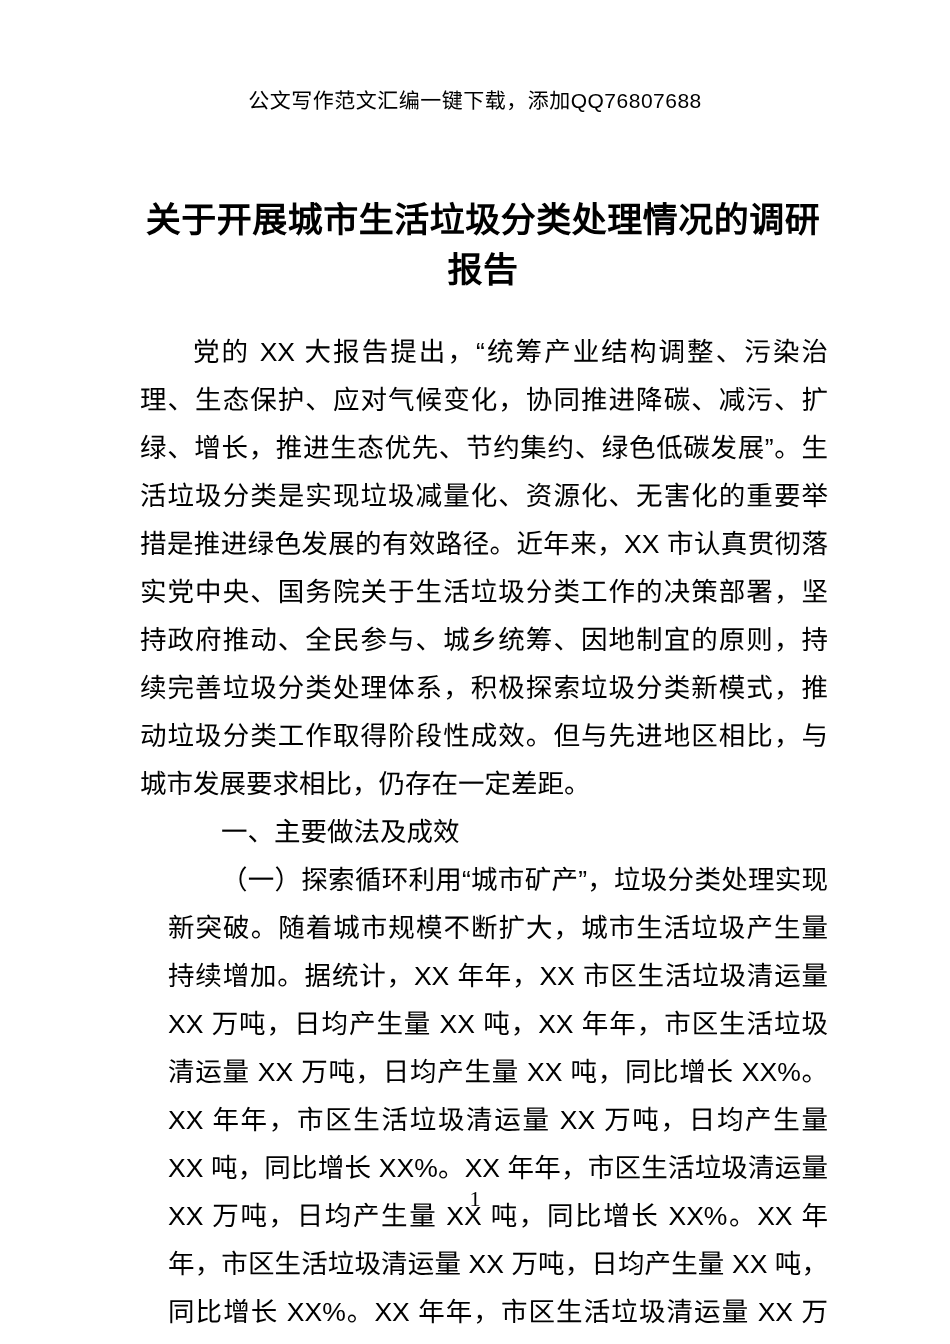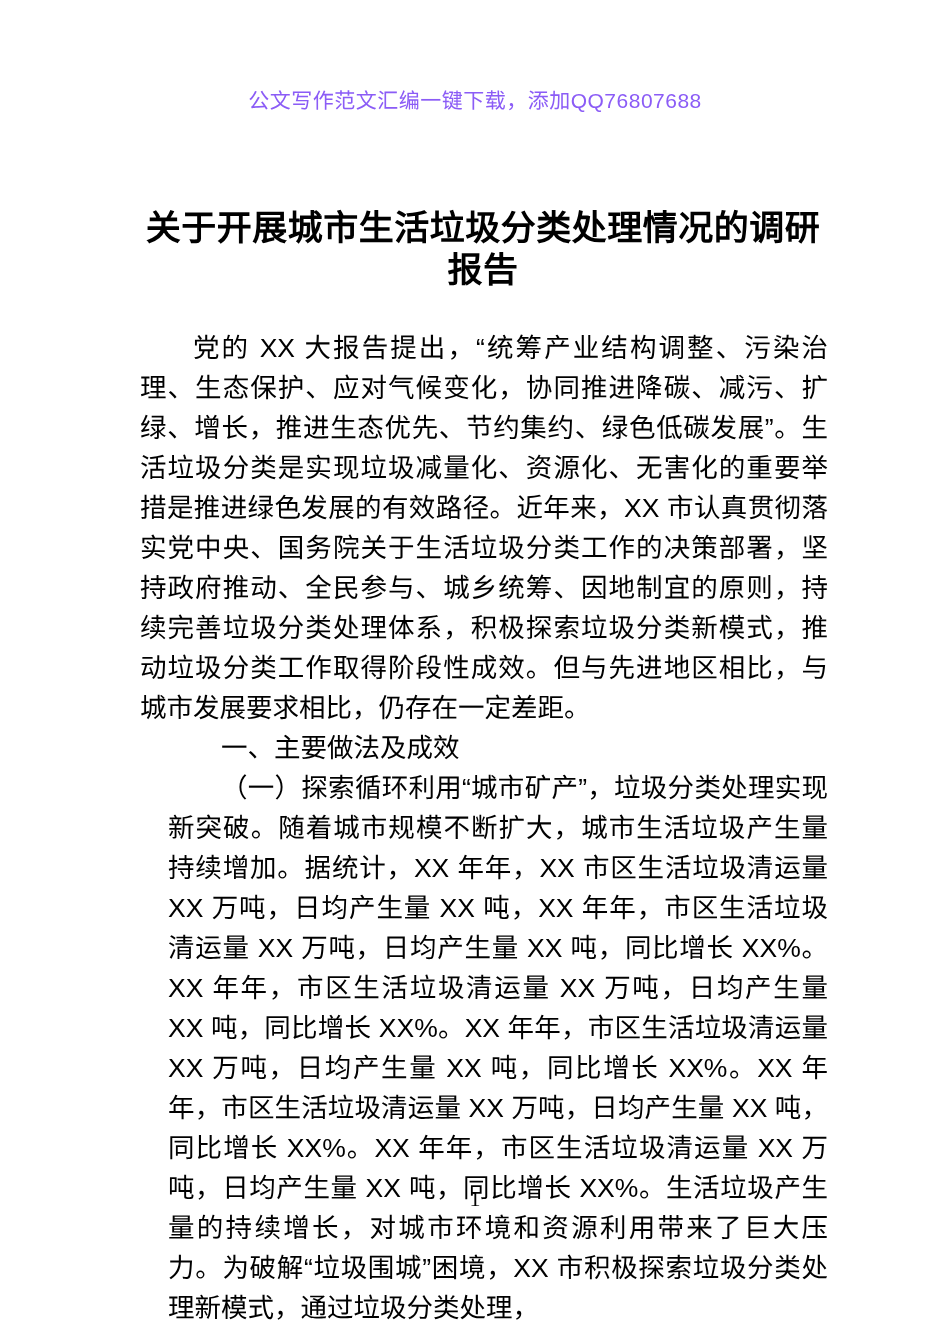--- a/index.html
+++ b/index.html
@@ -25,54 +25,54 @@
     background: #ffffff;
   }
 
   
   .watermark {
     position: absolute;
     top: 84px;
     left: 0;
     width: 950px;
     text-align: center;
-    color: #8b5cf6;
+    color: #000000;
     font-size: 21px;
     font-weight: 400;
     letter-spacing: 0.5px;
     white-space: nowrap;
     font-family: "Liberation Sans", "DejaVu Sans", sans-serif;
   }
 
   
   .doc-title {
     position: absolute;
-    top: 184px;
+    top: 172px;
     left: 140px;
     width: 686px;
     text-align: center;
     font-size: 35px;
     font-weight: 700;
-    line-height: 42px;
+    line-height: 50px;
     letter-spacing: 0.5px;
     font-family: "Liberation Sans", "DejaVu Sans", sans-serif;
   }
 
   
   .body-block {
     position: absolute;
     top: 328px;
     left: 140px;
     width: 688px;
   }
 
   .para {
     margin: 0;
     font-size: 26.5px;
-    line-height: 40px;
+    line-height: 48px;
     text-align: justify;
     text-justify: inter-ideograph;
     letter-spacing: 0px;
     font-family: "Liberation Sans", "DejaVu Sans", sans-serif;
   }
   .para.indent {
     text-indent: 2em;
   }
   .para + .para {
     margin-top: 0;

